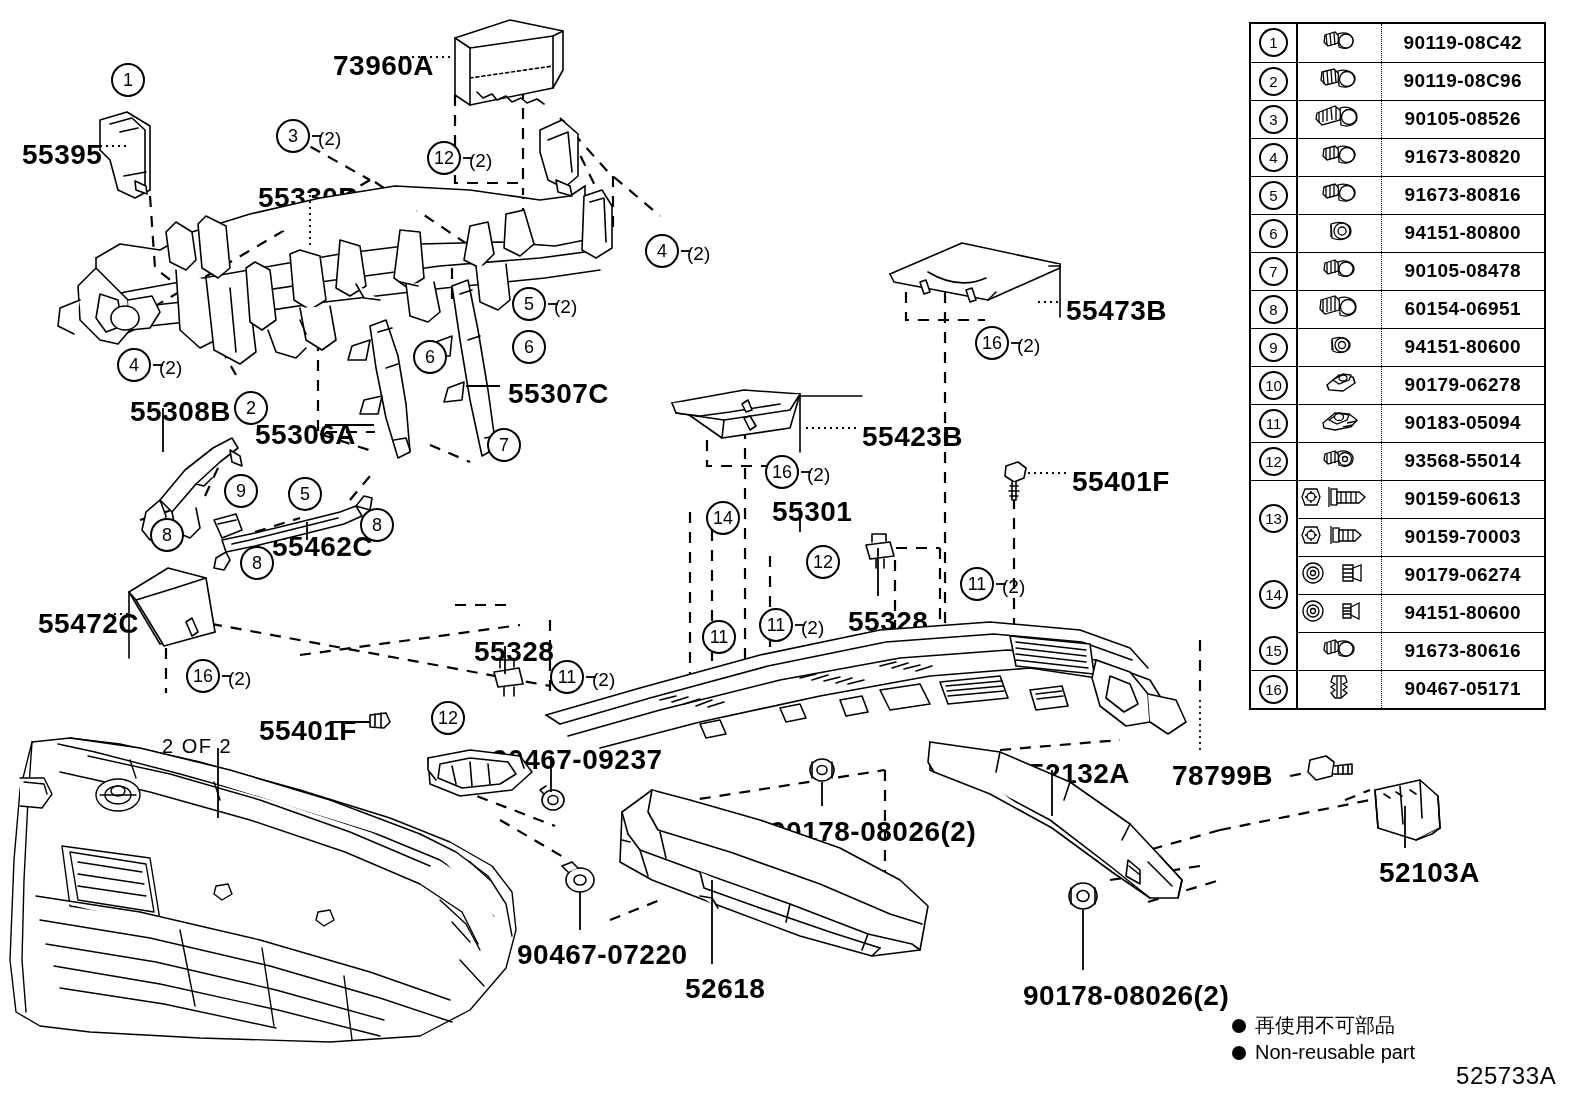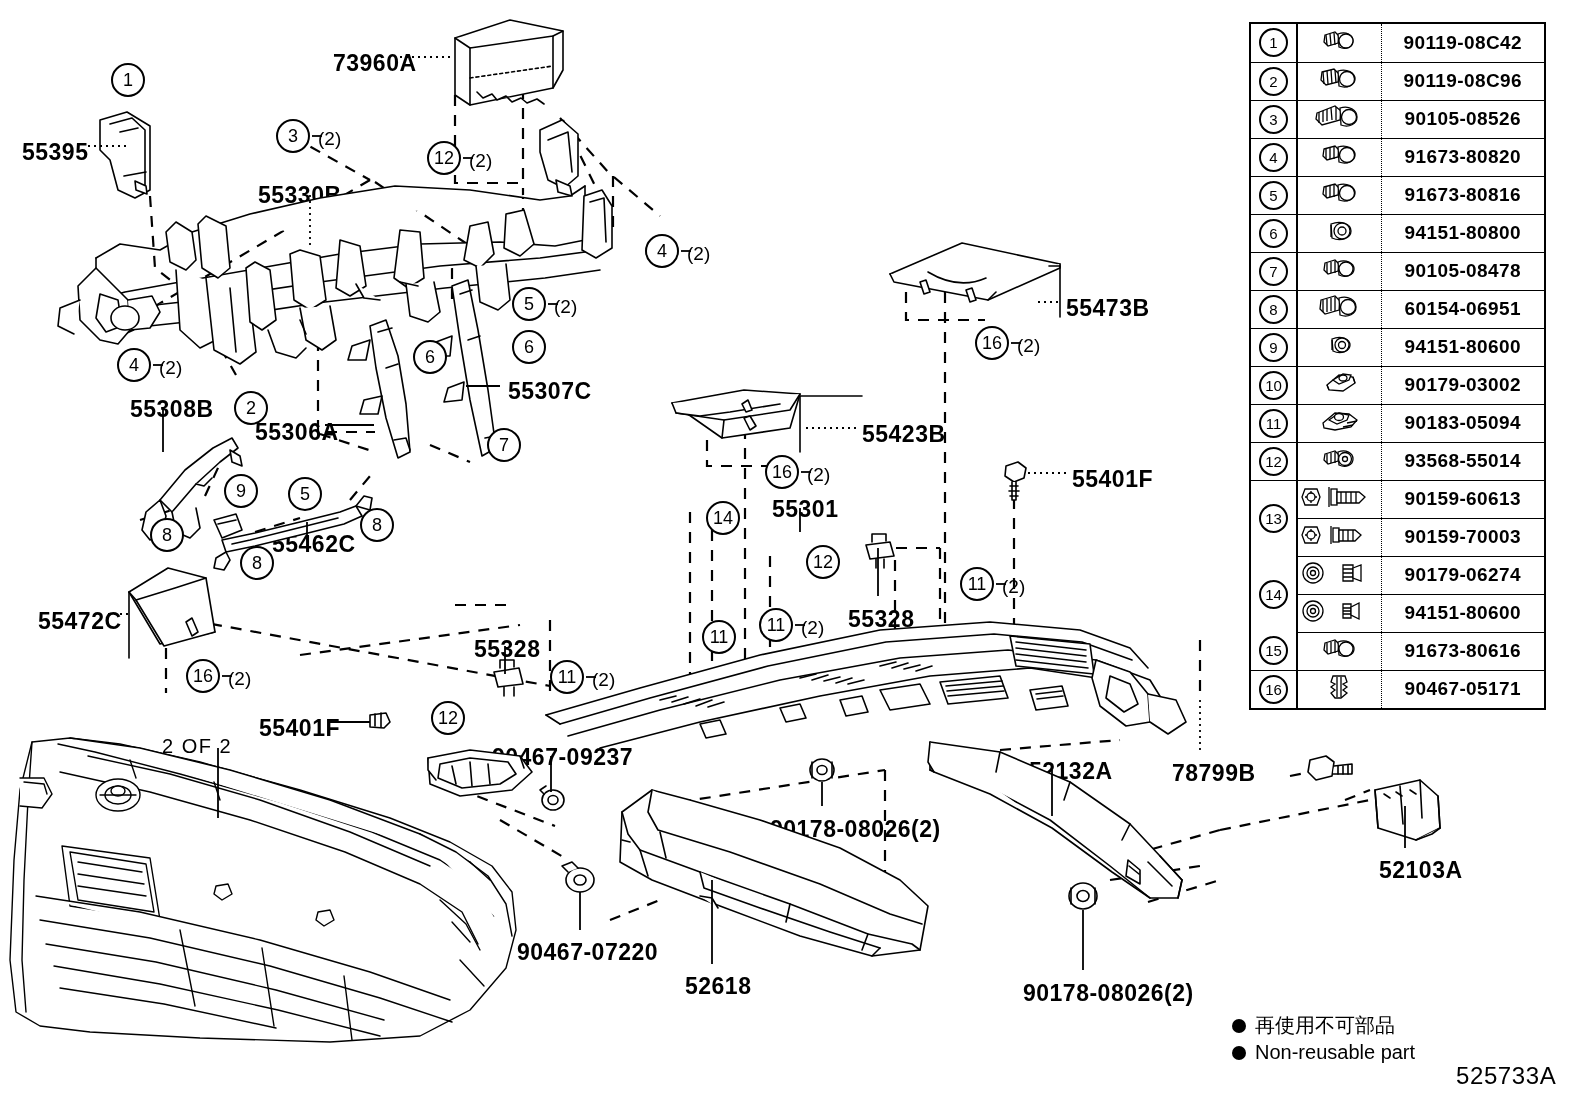--- a/index.html
+++ b/index.html
@@ -10,21 +10,21 @@
     color:#000;
     overflow:hidden;
     position:relative;
   }
   #stage { position:absolute; inset:0; }
 
   .lbl {
     position:absolute;
     font-family:"Liberation Sans", sans-serif;
     font-weight:bold;
-    font-size:23px;
+    font-size:28px;
     letter-spacing:0.5px;
     white-space:nowrap;
     color:#000;
   }
   .qty {
     position:absolute;
     font-family:"Liberation Sans", sans-serif;
     font-size:19px;
     white-space:nowrap;
   }
@@ -739,21 +739,21 @@
           <td class="c-ico">
             <svg width="52" height="28" viewBox="0 0 52 28">
                 <g stroke="#000" fill="#fff" stroke-width="1.3">
                   <path d="M14,16 L26,6 L40,8 L42,14 L30,22 L16,21 Z"></path>
                   <path d="M20,11 L30,5 L38,6 L36,11 L26,15 Z"></path>
                   <ellipse cx="30" cy="9" rx="4" ry="3"></ellipse>
                   <path d="M14,16 L16,21 M40,8 L42,14"></path>
                 </g>
               </svg>
           </td>
-          <td class="c-pn">90179-03002</td>
+          <td class="c-pn">90179-06278</td>
         </tr>
         <tr>
           <td class="c-num"><span class="tnum">11</span></td>
           <td class="c-ico">
             <svg width="52" height="28" viewBox="0 0 52 28">
                 <g stroke="#000" fill="#fff" stroke-width="1.3">
                   <path d="M10,16 L22,6 L36,7 L44,13 L38,20 L22,23 L11,21 Z"></path>
                   <path d="M16,13 L26,6 L36,8 L34,13 L24,17 Z"></path>
                   <ellipse cx="26" cy="10" rx="4.5" ry="3.5"></ellipse>
                   <path d="M34,16 L44,14 M30,20 L40,18"></path>

